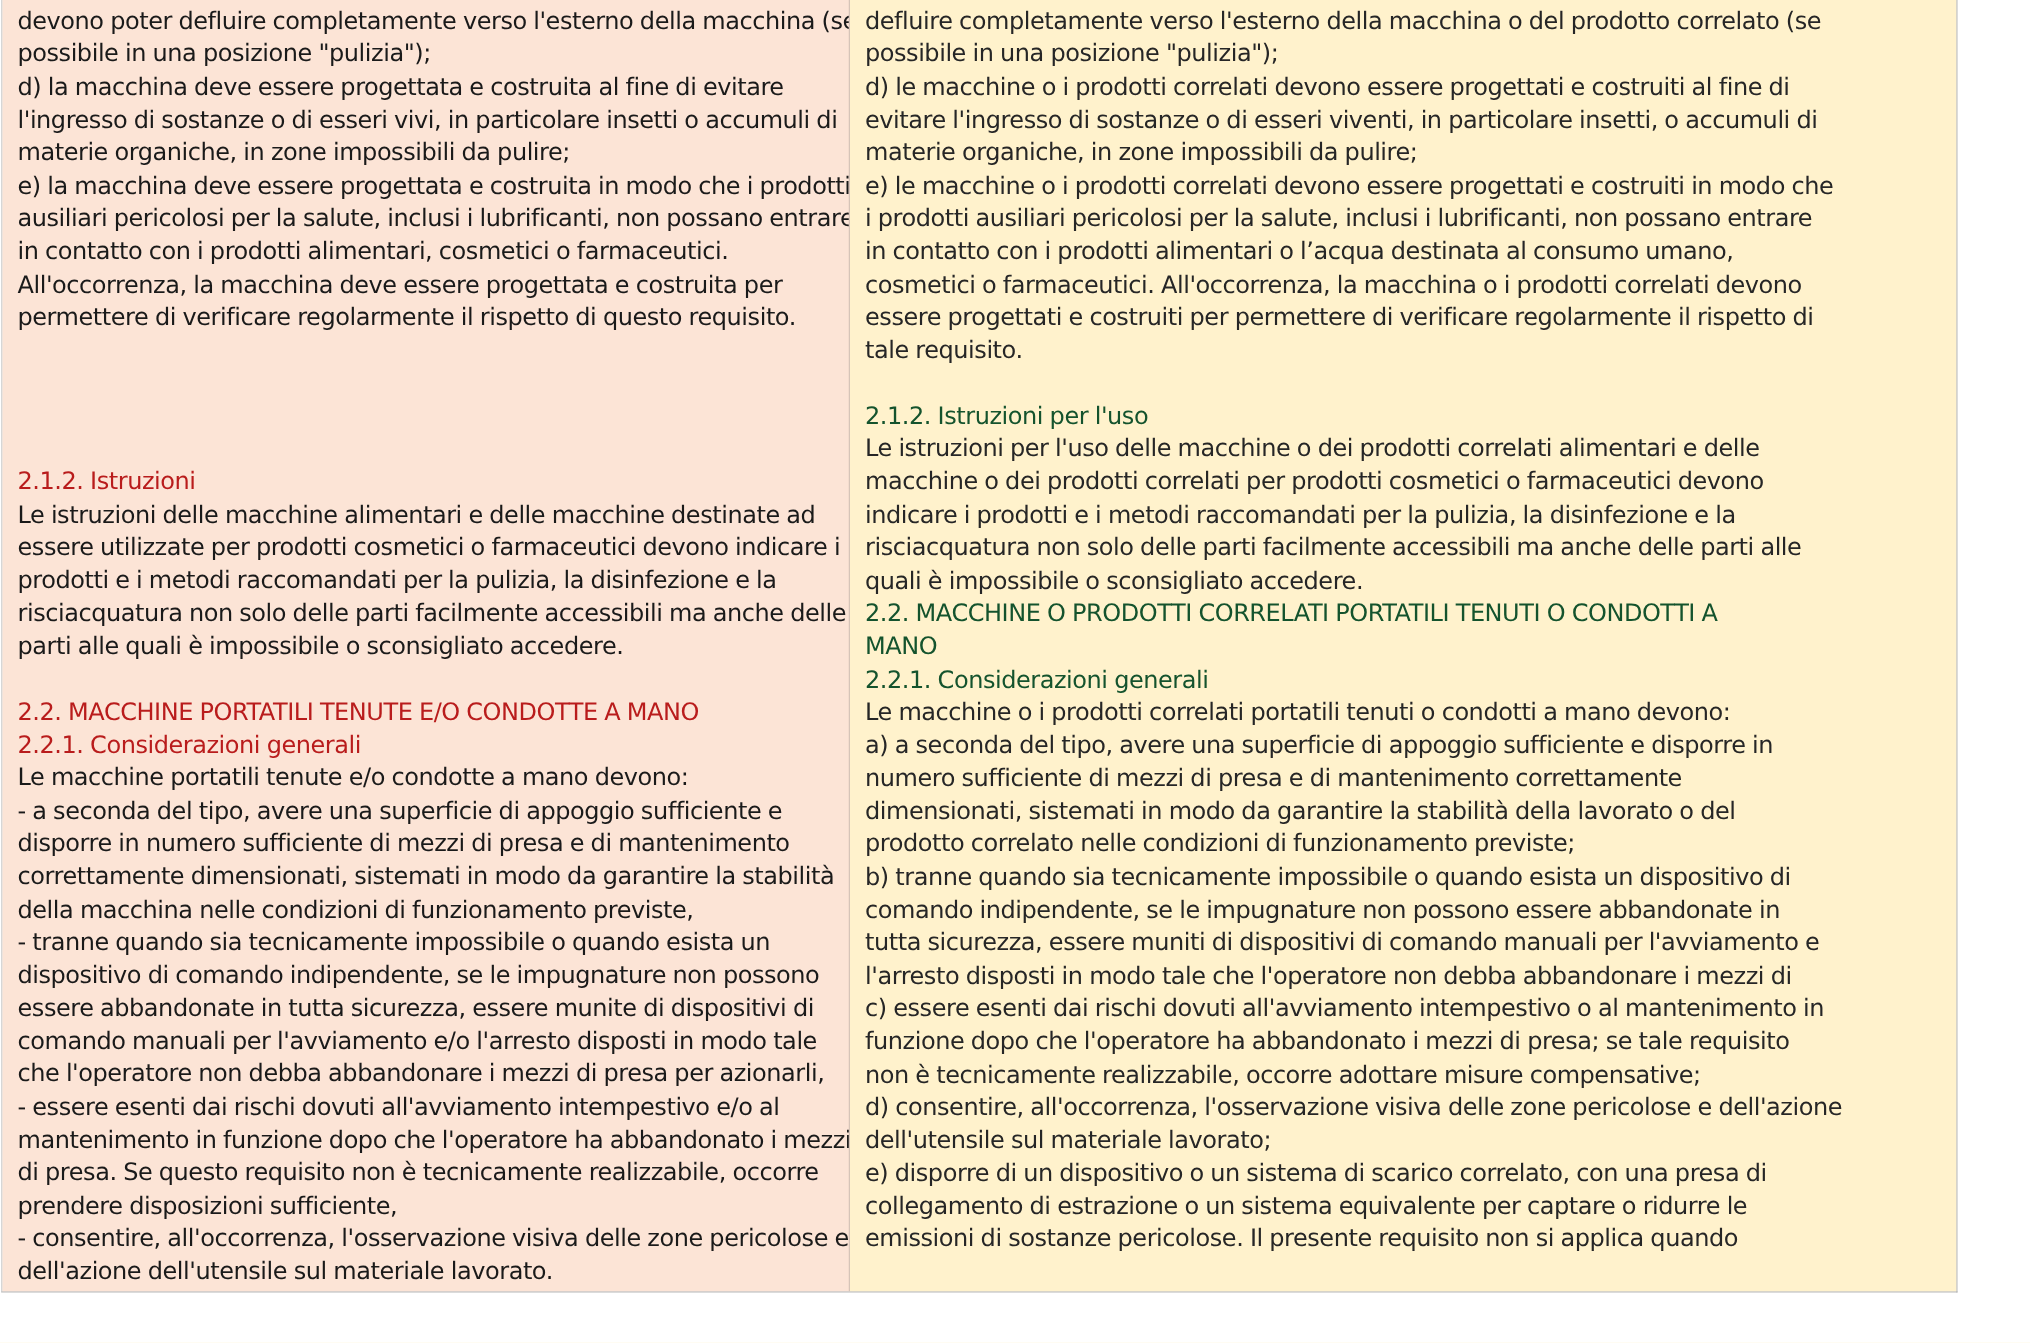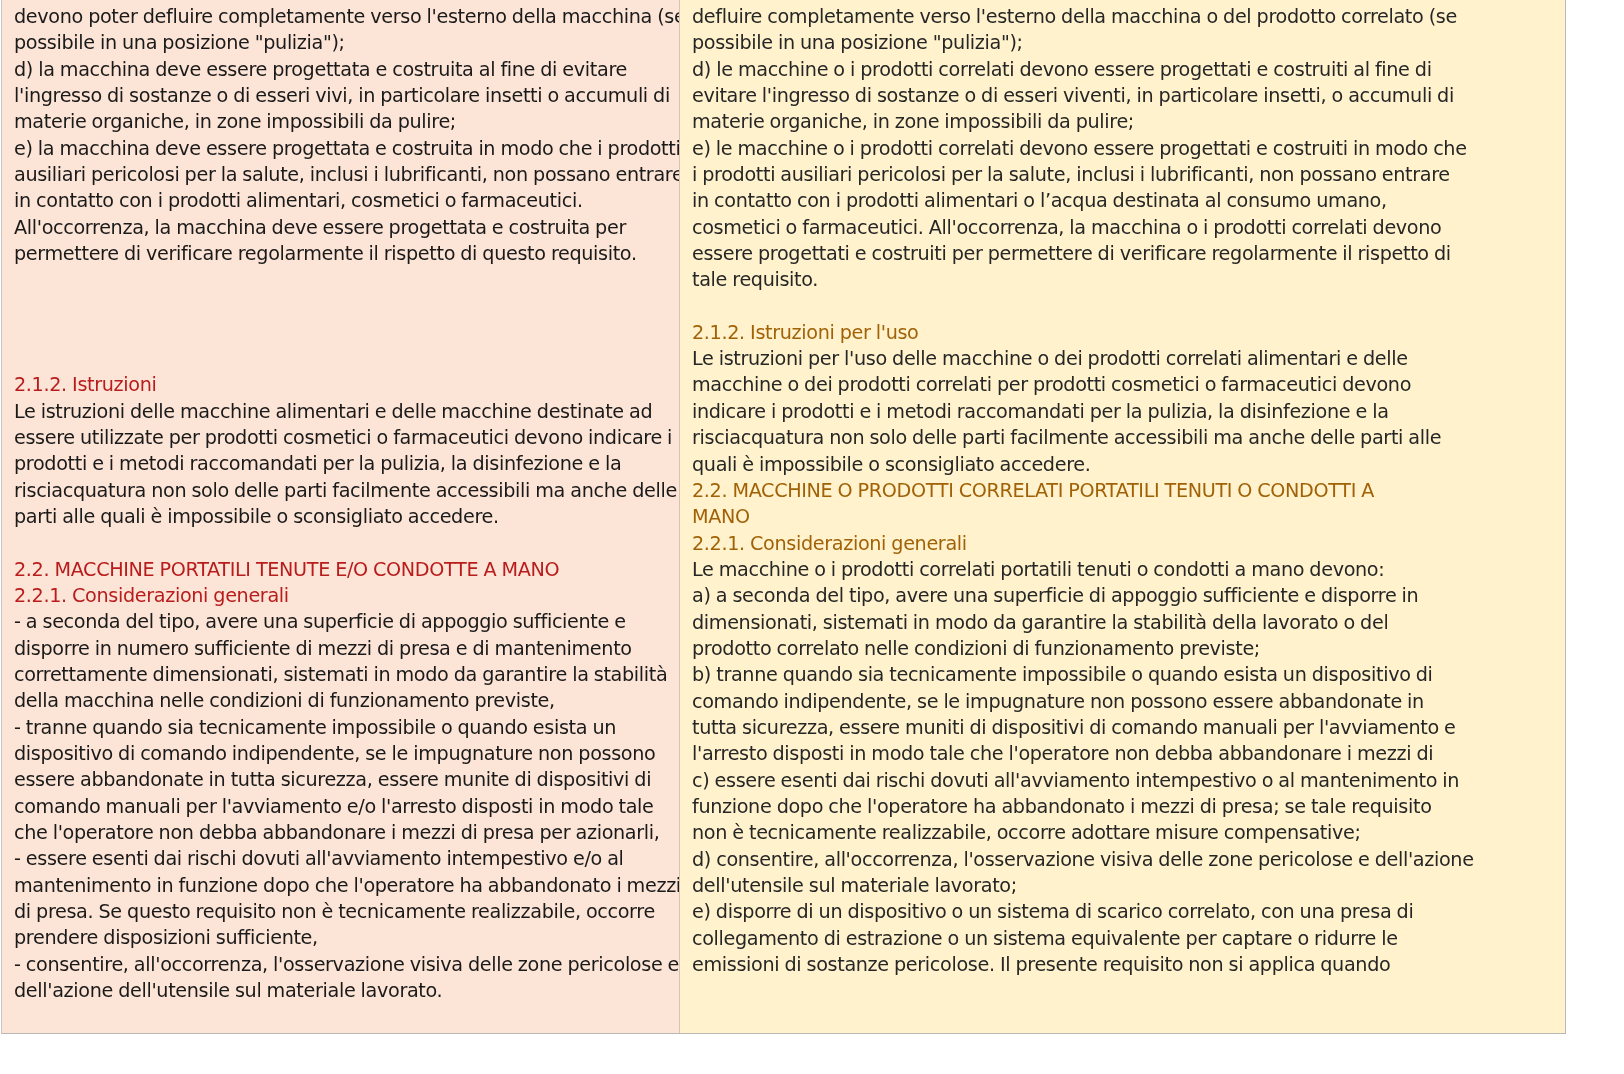--- a/index.html
+++ b/index.html
@@ -46,21 +46,21 @@
       padding-right: 0;
     }
     .line {
       white-space: nowrap;
       display: block;
     }
     .heading-left {
       color: #b91c1c;
     }
     .heading-right {
-      color: #a16207;
+      color: #14532d;
     }
     .spacer {
       display: block;
     }
   </style>
 </head>
 <body>
 
 <div class="doc-table">
   <div class="col col-left">
@@ -78,20 +78,21 @@
     <span class="spacer" style="height:105px;"></span>
     <span class="line heading-left">2.1.2. Istruzioni</span>
     <span class="line">Le istruzioni delle macchine alimentari e delle macchine destinate ad</span>
     <span class="line">essere utilizzate per prodotti cosmetici o farmaceutici devono indicare i</span>
     <span class="line">prodotti e i metodi raccomandati per la pulizia, la disinfezione e la</span>
     <span class="line">risciacquatura non solo delle parti facilmente accessibili ma anche delle</span>
     <span class="line">parti alle quali è impossibile o sconsigliato accedere.</span>
     <span class="spacer" style="height:26px;"></span>
     <span class="line heading-left">2.2. MACCHINE PORTATILI TENUTE E/O CONDOTTE A MANO</span>
     <span class="line heading-left">2.2.1. Considerazioni generali</span>
+    <span class="line">Le macchine portatili tenute e/o condotte a mano devono:</span>
     <span class="line">- a seconda del tipo, avere una superficie di appoggio sufficiente e</span>
     <span class="line">disporre in numero sufficiente di mezzi di presa e di mantenimento</span>
     <span class="line">correttamente dimensionati, sistemati in modo da garantire la stabilità</span>
     <span class="line">della macchina nelle condizioni di funzionamento previste,</span>
     <span class="line">- tranne quando sia tecnicamente impossibile o quando esista un</span>
     <span class="line">dispositivo di comando indipendente, se le impugnature non possono</span>
     <span class="line">essere abbandonate in tutta sicurezza, essere munite di dispositivi di</span>
     <span class="line">comando manuali per l'avviamento e/o l'arresto disposti in modo tale</span>
     <span class="line">che l'operatore non debba abbandonare i mezzi di presa per azionarli,</span>
     <span class="line">- essere esenti dai rischi dovuti all'avviamento intempestivo e/o al</span>
@@ -119,20 +120,21 @@
     <span class="line">Le istruzioni per l'uso delle macchine o dei prodotti correlati alimentari e delle</span>
     <span class="line">macchine o dei prodotti correlati per prodotti cosmetici o farmaceutici devono</span>
     <span class="line">indicare i prodotti e i metodi raccomandati per la pulizia, la disinfezione e la</span>
     <span class="line">risciacquatura non solo delle parti facilmente accessibili ma anche delle parti alle</span>
     <span class="line">quali è impossibile o sconsigliato accedere.</span>
     <span class="line heading-right">2.2. MACCHINE O PRODOTTI CORRELATI PORTATILI TENUTI O CONDOTTI A</span>
     <span class="line heading-right">MANO</span>
     <span class="line heading-right">2.2.1. Considerazioni generali</span>
     <span class="line">Le macchine o i prodotti correlati portatili tenuti o condotti a mano devono:</span>
     <span class="line">a) a seconda del tipo, avere una superficie di appoggio sufficiente e disporre in</span>
+    <span class="line">numero sufficiente di mezzi di presa e di mantenimento correttamente</span>
     <span class="line">dimensionati, sistemati in modo da garantire la stabilità della lavorato o del</span>
     <span class="line">prodotto correlato nelle condizioni di funzionamento previste;</span>
     <span class="line">b) tranne quando sia tecnicamente impossibile o quando esista un dispositivo di</span>
     <span class="line">comando indipendente, se le impugnature non possono essere abbandonate in</span>
     <span class="line">tutta sicurezza, essere muniti di dispositivi di comando manuali per l'avviamento e</span>
     <span class="line">l'arresto disposti in modo tale che l'operatore non debba abbandonare i mezzi di</span>
     <span class="line">c) essere esenti dai rischi dovuti all'avviamento intempestivo o al mantenimento in</span>
     <span class="line">funzione dopo che l'operatore ha abbandonato i mezzi di presa; se tale requisito</span>
     <span class="line">non è tecnicamente realizzabile, occorre adottare misure compensative;</span>
     <span class="line">d) consentire, all'occorrenza, l'osservazione visiva delle zone pericolose e dell'azione</span>

